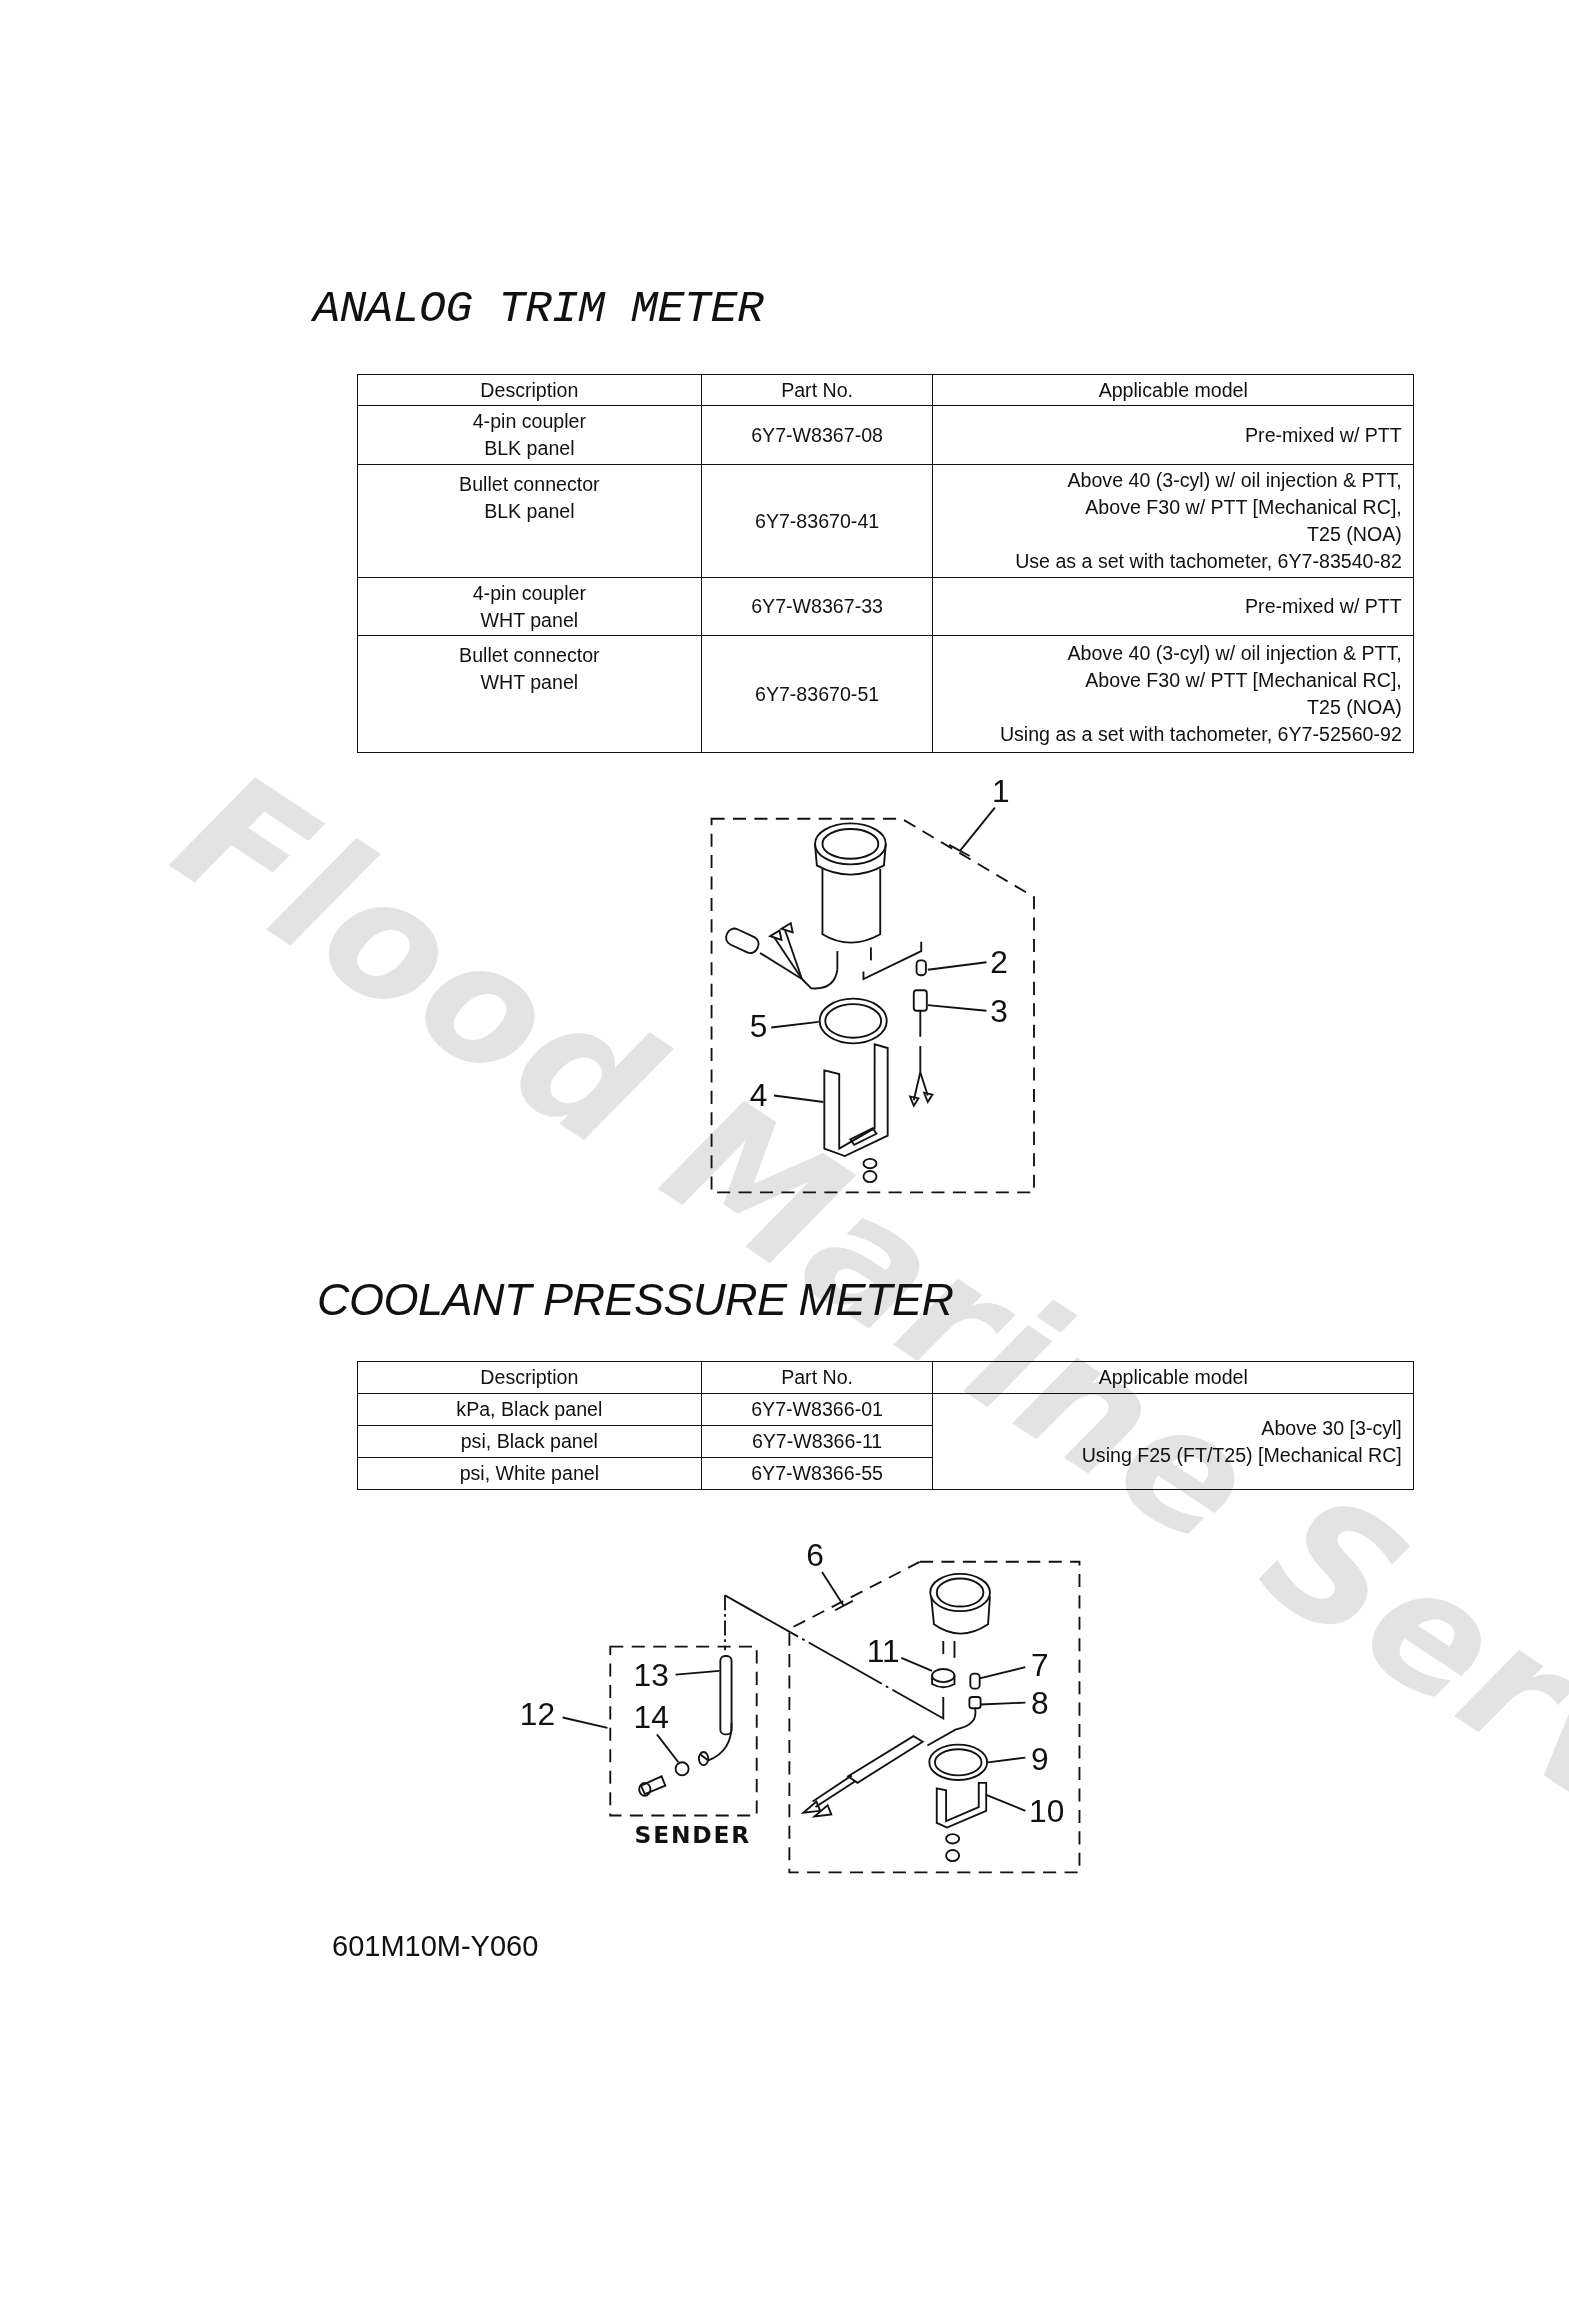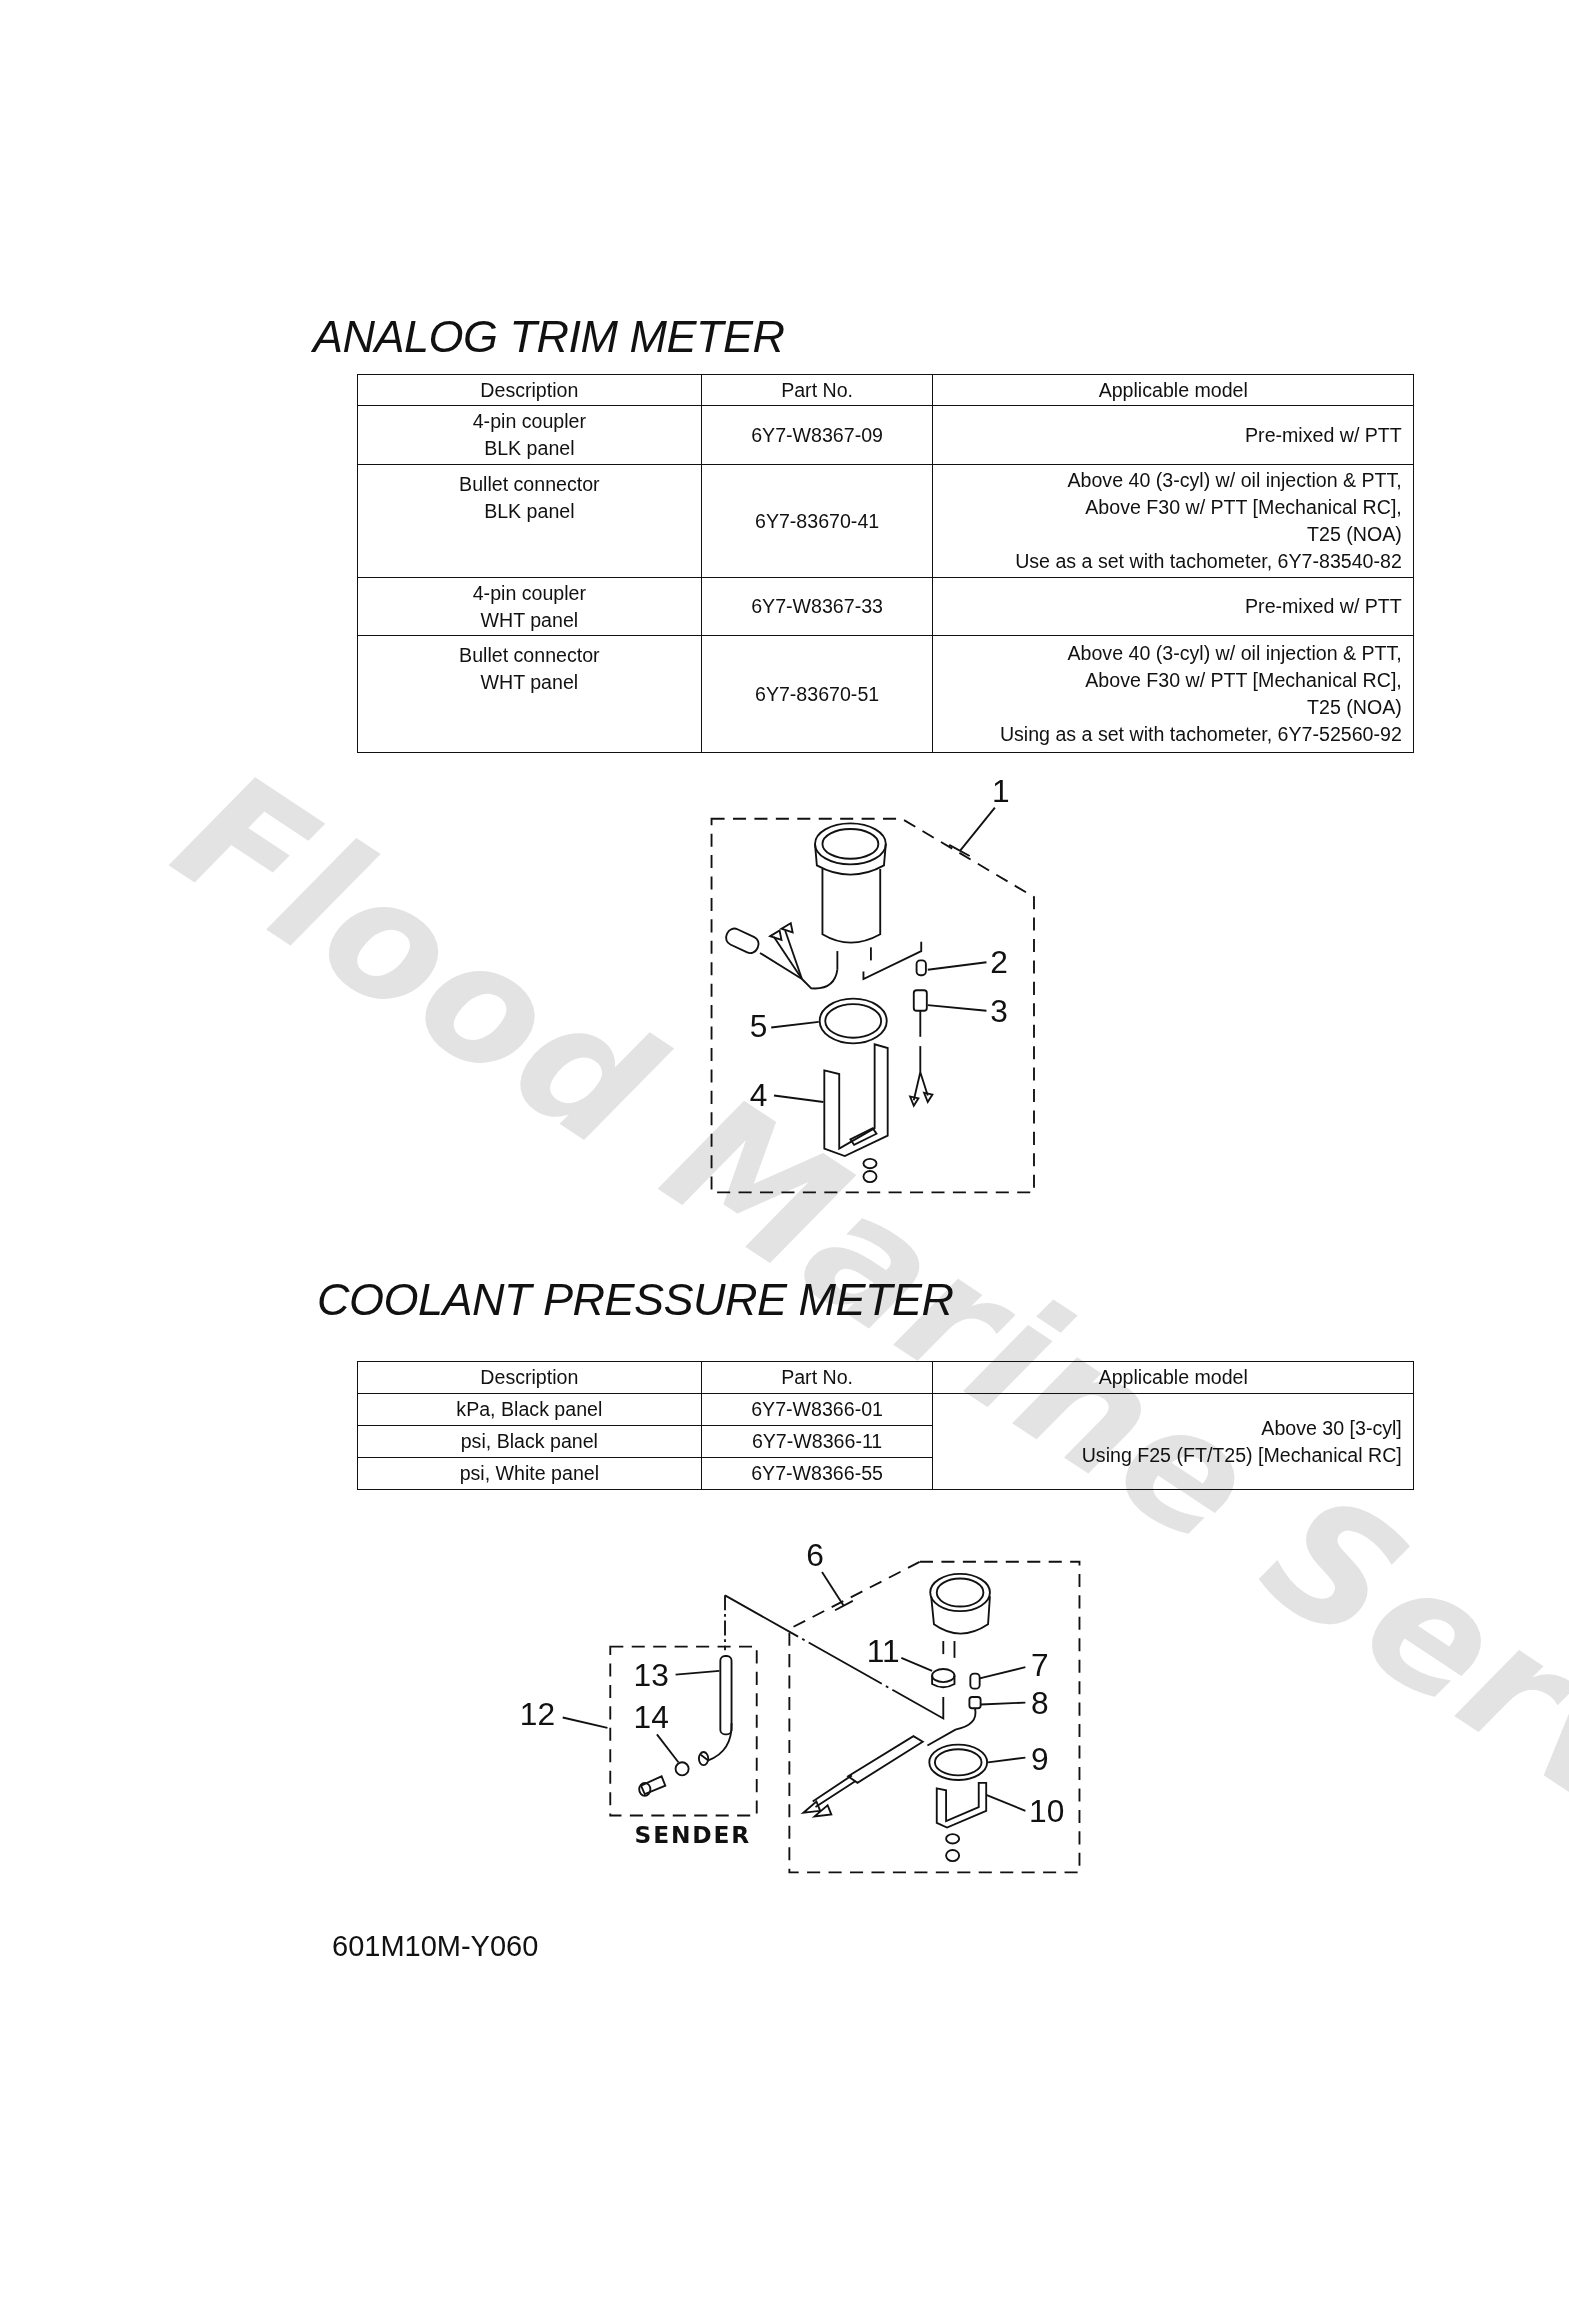--- a/index.html
+++ b/index.html
@@ -22,40 +22,40 @@
   .diagram { position:absolute; z-index:2; }
   .footer-code { position:absolute; left:292px; top:1930px; font-size:29px; z-index:2;margin-left:40px; }
   .lbl { font-family:"Liberation Sans", sans-serif; font-size:34px; fill:#111; }
   .sender { font-family:"DejaVu Sans", sans-serif; font-weight:bold; font-size:25px; fill:#111; letter-spacing:2px; }
 </style>
 </head>
 <body>
 
 <div class="watermark">Flood Marine Services</div>
 
-<h2 class="section-title" style="left:313px; top:314px;">ANALOG TRIM METER</h2>
+<h2 class="section-title" style="left:313px; top:287px;font-family:Liberation Mono, monospace;">ANALOG TRIM METER</h2>
 
 <table class="parts" style="left:357px; top:374px; width:1057px;">
   <colgroup>
       <col style="width:344px">
       <col style="width:232px">
       <col style="width:481px">
     </colgroup>
   <tbody>
       <tr style="height:31px;">
     <th>Description</th>
     <th>Part No.</th>
     <th>Applicable model</th>
   </tr>
   <tr style="height:59px;">
     <td class="c">
       <div>4-pin coupler</div>
       <div>BLK panel</div>
     </td>
-    <td class="c">6Y7-W8367-09</td>
+    <td class="c">6Y7-W8367-08</td>
     <td class="l">
       <div>Pre-mixed w/ PTT</div>
     </td>
   </tr>
   <tr style="height:113px;">
     <td class="c" style="vertical-align:top; padding-top:5.6px;">
       <div>Bullet connector</div>
       <div>BLK panel</div>
     </td>
     <td class="c">6Y7-83670-41</td>

